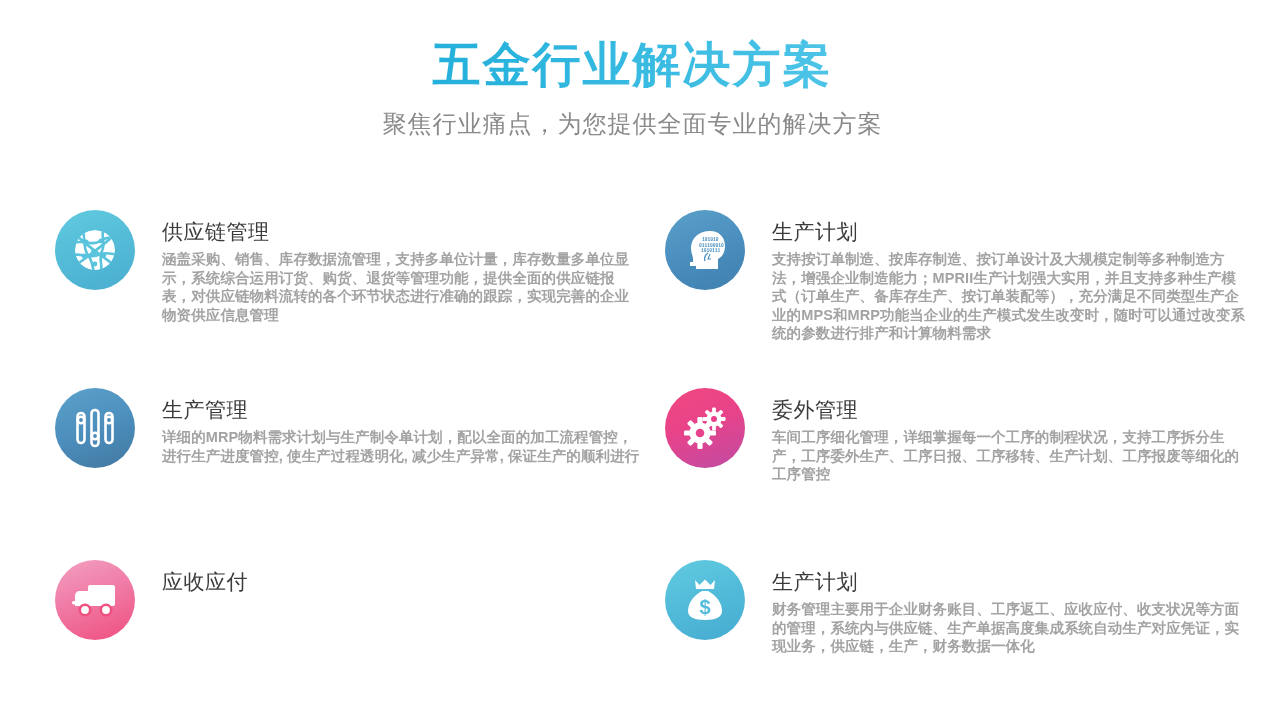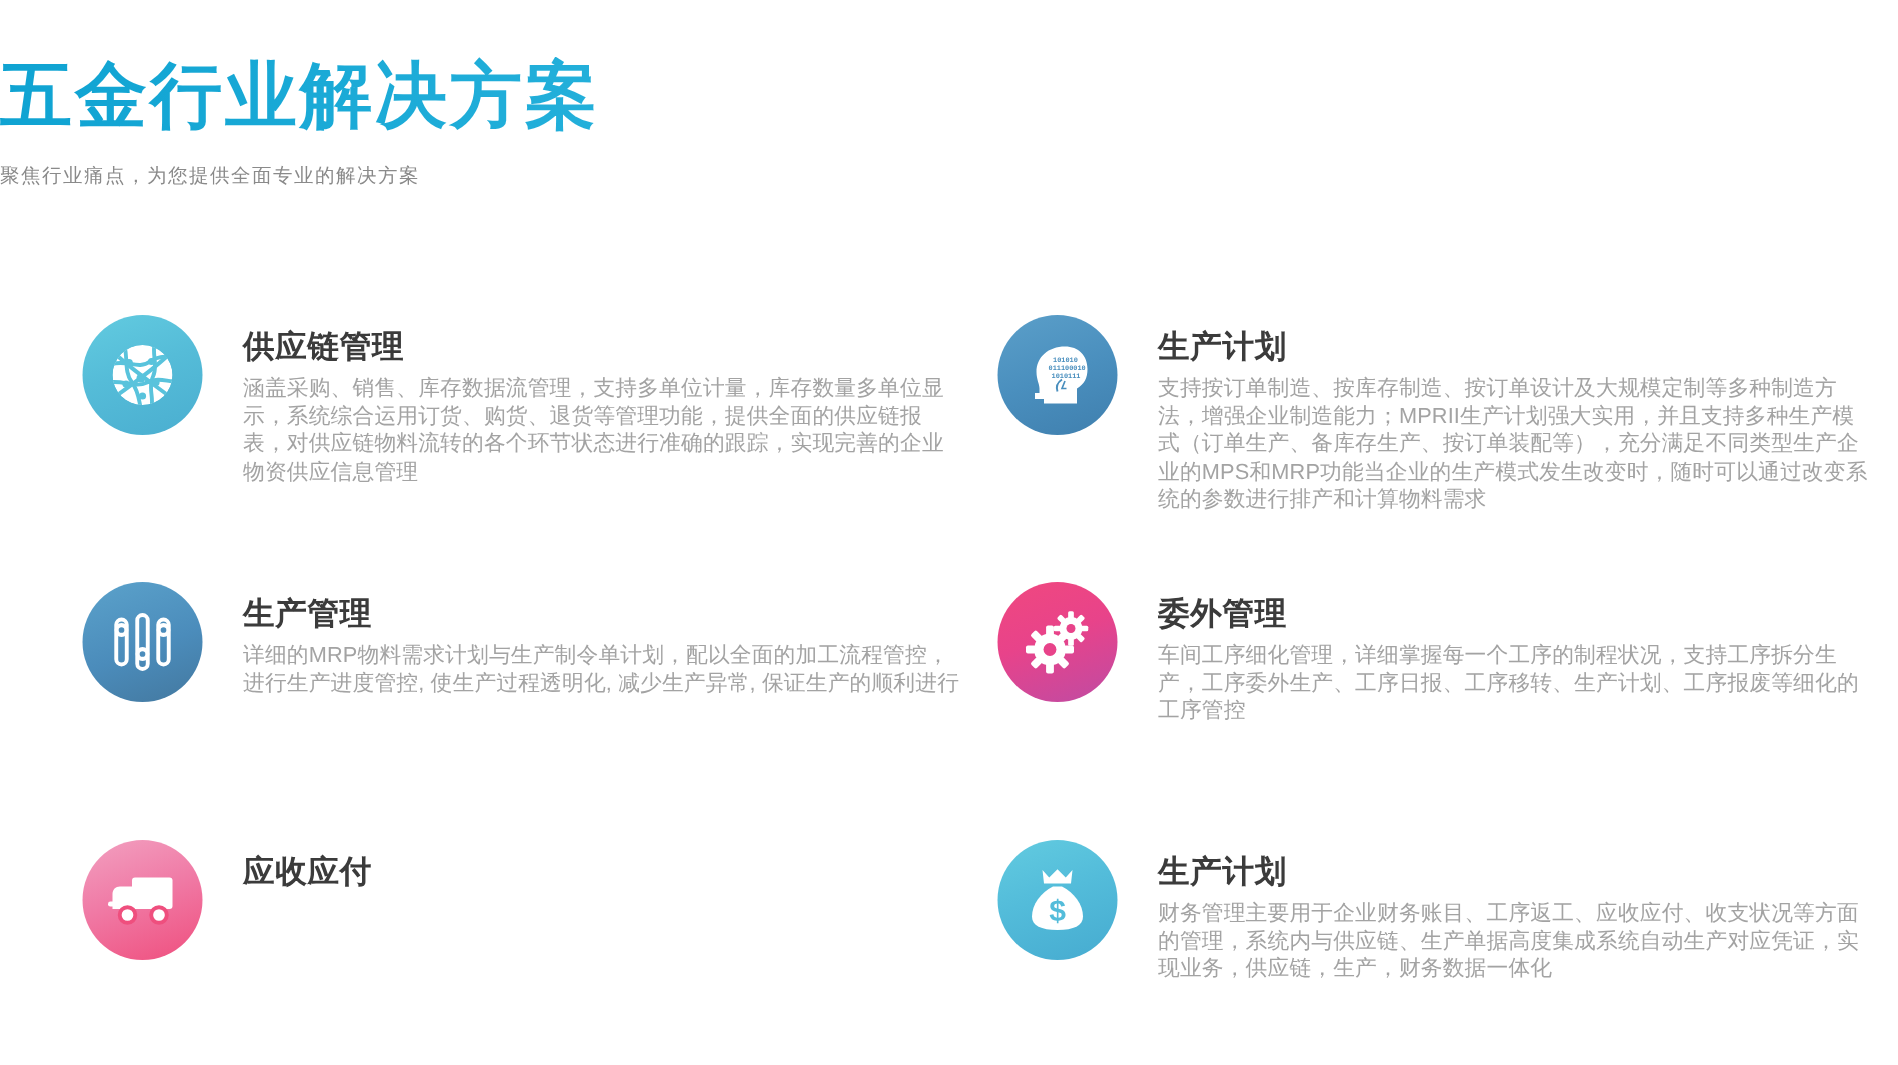--- a/index.html
+++ b/index.html
@@ -11,36 +11,37 @@
     width: 1265px;
     height: 710px;
     background: #ffffff;
     font-family: "Liberation Sans", "DejaVu Sans", sans-serif;
     overflow: hidden;
     position: relative;
   }
 
   
   .header {
+    text-align: center;
     padding-top: 38px;
   }
   .page-title {
     font-size: 48px;
     font-weight: bold;
     letter-spacing: 2px;
     line-height: 1.12;
     margin: 0;
     background: linear-gradient(90deg, #0fa3d2 0%, #27b2dc 38%, #55c8ea 72%, #63cdee 100%);
     -webkit-background-clip: text;
     background-clip: text;
     color: transparent;
     -webkit-text-fill-color: transparent;
   }
   .page-subtitle {
-    font-size: 13px;
+    font-size: 24px;
     color: #8a8a8a;
     margin: 16px 0 0 0;
     letter-spacing: 1px;
     font-weight: normal;
   }
 
   
   .cards-grid {
     position: absolute;
     top: 206px;
@@ -74,34 +75,34 @@
     margin-top: 4px;
   }
   .card-icon svg { display: block; }
 
   .card-body {
     margin-left: 27px;
     padding-top: 14px;
   }
   .card-title {
     font-size: 21px;
-    font-weight: bold;
+    font-weight: normal;
     color: #3b3b3b;
     margin: 0 0 7px 0;
     letter-spacing: 0.5px;
     line-height: 1.1;
   }
   .card-desc {
     font-size: 14.5px;
     color: #a3a3a3;
     line-height: 1.28;
     margin: 0;
     max-width: 478px;
     letter-spacing: 0.1px;
-    font-weight: normal;
+    font-weight: bold;
   }
 
   
   .ic-supply  { background: linear-gradient(160deg, #62cbe0 0%, #55bcd8 45%, #4aaed0 100%); }
   .ic-plan    { background: linear-gradient(160deg, #5b9fc9 0%, #4a8fbe 50%, #3f7fae 100%); }
   .ic-prod    { background: linear-gradient(160deg, #5ba2cb 0%, #4b8cbb 55%, #43789f 100%); }
   .ic-process { background: linear-gradient(160deg, #f0487f 0%, #e8438a 45%, #bf4ba3 100%); }
   .ic-outsrc  { background: linear-gradient(160deg, #f2a0c0 0%, #f07ba6 45%, #ef4f7e 100%); }
   .ic-finance { background: linear-gradient(160deg, #62cbe0 0%, #53bcda 45%, #46abd0 100%); }
 </style>

